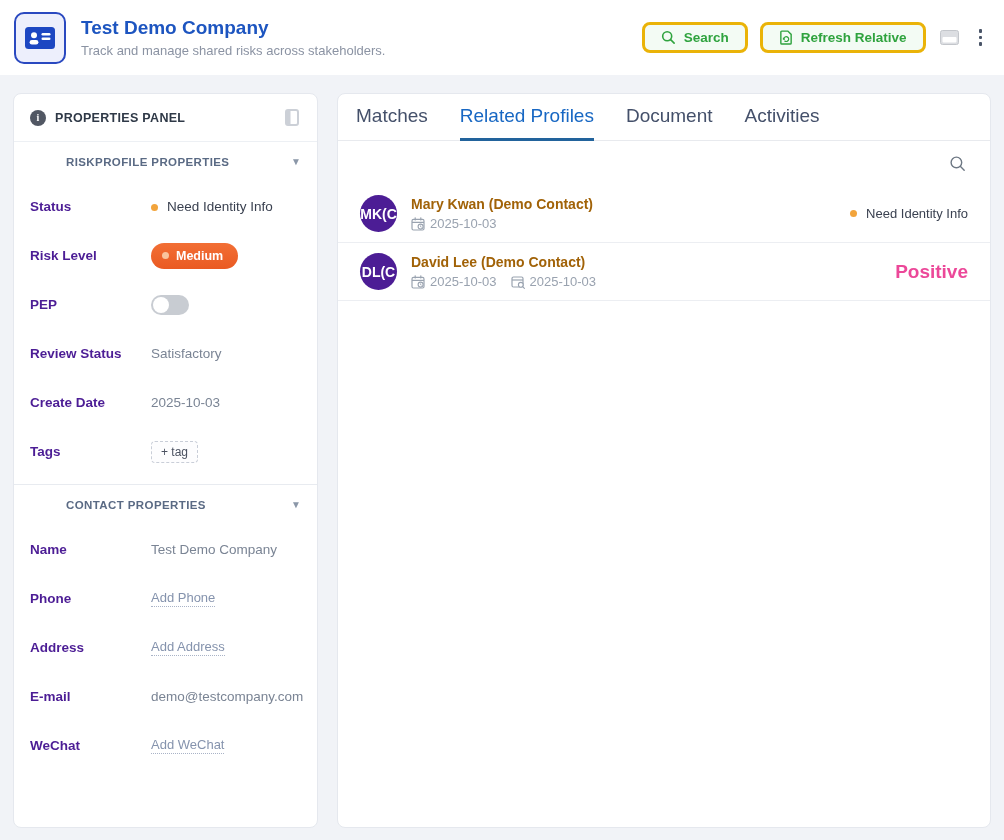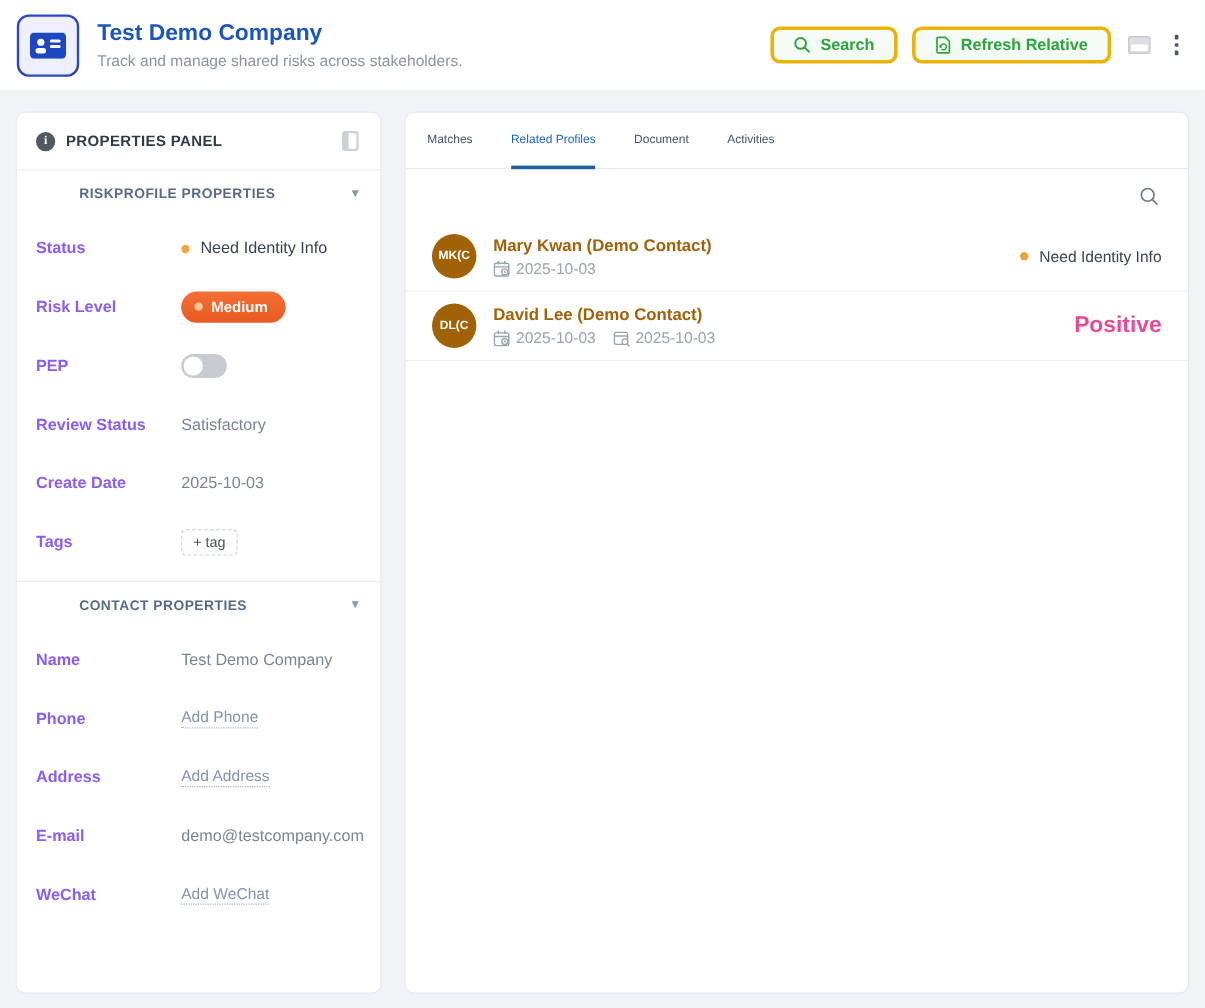--- a/index.html
+++ b/index.html
@@ -69,21 +69,21 @@
   .section { padding:0 16px; }
   .section.contact { border-top:1px solid #e8ebf0; margin-top:8px; }
   .section-head {
     display:flex; justify-content:space-between;
     padding:14px 0 4px 0; height:40px; cursor:pointer;margin-left:36px;
   }
   .section-title { font-size:11.5px; font-weight:bold; color:#5a6a84; letter-spacing:.4px; }
   .tri { color:#8b97a8; font-size:10px; }
 
   .prop-row { display:flex; align-items:center; height:49px; }
-  .prop-label { width:121px; flex-shrink:0; font-size:13.5px; font-weight:bold; color:#8b5cf6; }
+  .prop-label { width:121px; flex-shrink:0; font-size:13.5px; font-weight:bold; color:#4c1d95; }
   .prop-value { font-size:13.5px; color:#7a8494; }
   .value-dark { color:#3a4150; }
   .dot { display:inline-block; width:7px; height:7px; border-radius:50%; background:#f2a43c; margin-right:9px; vertical-align:middle; }
   .pill {
     display:inline-flex; align-items:center; gap:7px;
     background:linear-gradient(180deg,#f26f35,#ea5a22);
     color:#fff; font-size:12.5px; font-weight:bold;
     border-radius:999px; padding:6px 15px 6px 11px; cursor:pointer;
   }
   .pill .pill-dot { width:7px; height:7px; border-radius:50%; background:#f9c49c; }
@@ -106,40 +106,40 @@
   }
 
   
   .tabs {
     display:flex; align-items:stretch; gap:32px;
     height:47px; padding:0 18px;
     border-bottom:1px solid #e8eaee;
   }
   .tab {
     display:flex; align-items:center;
-    font-size:10px; color:#44506a;
+    font-size:19px; color:#44506a;
     border-bottom:3px solid transparent;
     margin-bottom:-1px; cursor:pointer;
   }
   .tab.active { color:#1767c3; border-bottom-color:#22639c; }
 
   .content-toolbar {
     height:44px; display:flex; align-items:center; justify-content:flex-end;
     padding:0 22px;
   }
   .profile-list { flex:1; }
   .profile-row {
     display:flex; align-items:center;
     min-height:58px; padding:10px 22px;
     border-bottom:1px solid #eceef2;
     cursor:pointer;
   }
   .avatar {
-    width:37px; height:37px; border-radius:50%; background:#a16207;
-    color:#fff; font-size:10px; font-weight:bold;
+    width:37px; height:37px; border-radius:50%; background:#4c1d95;
+    color:#fff; font-size:14px; font-weight:bold;
     display:flex; align-items:center; justify-content:center;
     flex-shrink:0;
   }
   .profile-info { margin-left:14px; }
   .profile-name { font-size:14px; font-weight:bold; color:#a16207; }
   .profile-dates { display:flex; align-items:center; gap:14px; margin-top:4px; }
   .pdate { display:flex; align-items:center; gap:5px; font-size:13px; color:#99a2af; }
   .profile-status { margin-left:auto; font-size:13px; color:#3a4150; display:flex; align-items:center; }
   .status-red { color:#ec4899; font-size:19px; font-weight:bold; }
 </style>

